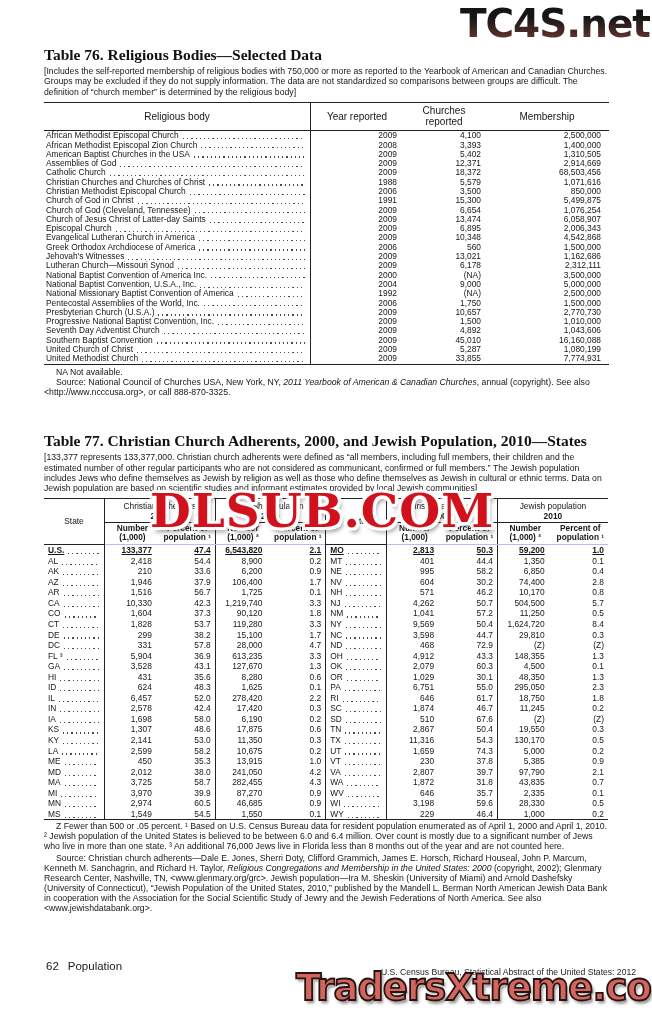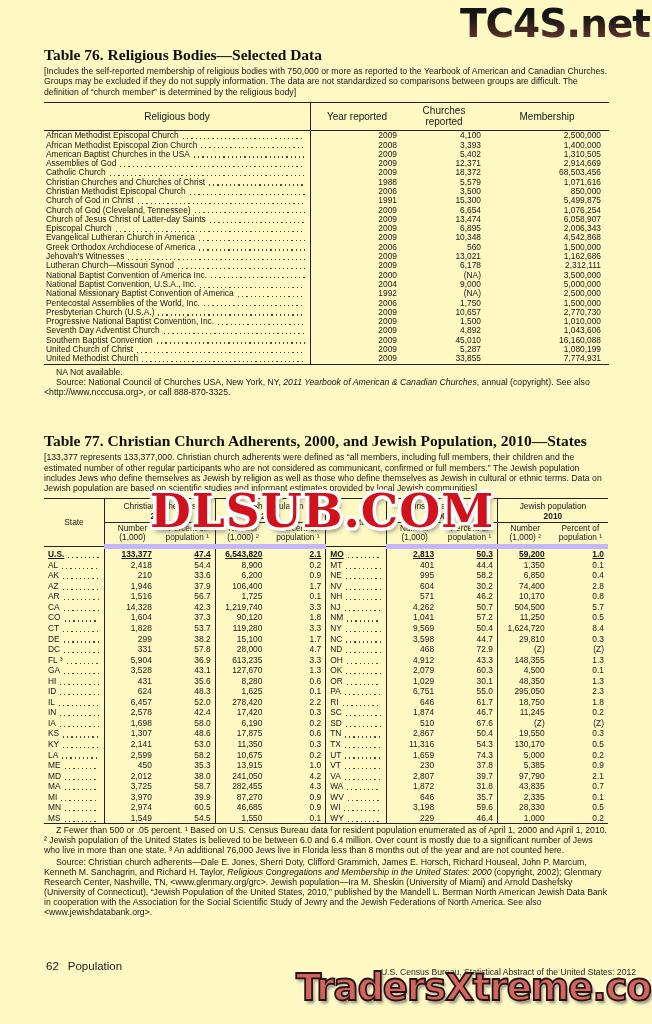--- a/index.html
+++ b/index.html
@@ -1,16 +1,16 @@
 <!DOCTYPE html>
 <html><head>
 <meta charset="utf-8">
 <style>
   html,body{margin:0;padding:0;background:#9a9a9a;}
-  .page{position:relative;width:652px;height:1024px;background:#fef9c3;overflow:hidden;
+  .page{position:relative;width:652px;height:1024px;background:#ffffff;overflow:hidden;
         font-family:"Liberation Sans",sans-serif;color:#161616;}
   .content{position:absolute;left:44px;top:0;width:564px;}
 
   
   .tbl-title{font-family:"Liberation Serif",serif;font-weight:700;font-size:15.5px;
              line-height:17px;margin:0;color:#111;}
   .bracket-note{font-size:8.7px;line-height:10.4px;margin:3px 0 0 0;text-align:left;}
   .na-note{font-size:8.7px;line-height:10px;margin:2px 0 0 12px;}
   .src-note{font-size:8.7px;line-height:10px;margin:0;text-indent:12px;}
   .fnote{font-size:8.7px;line-height:9.9px;margin:2px 0 0 0;text-indent:12px;}
@@ -32,21 +32,21 @@
   .leader{display:flex;align-items:flex-end;padding-left:2px;}
   .leader .lbl{white-space:nowrap;}
   .leader .dots{flex:1;height:1.2px;margin:0 5px 1.5px 4px;
     background:repeating-linear-gradient(90deg,#4a4a4a 0,#4a4a4a 1.2px,transparent 1.2px,transparent 4.2px);}
 
   
   .t77{margin-top:4px;border-top:1.4px solid #222;border-bottom:1.4px solid #222;}
   .t77 th{font-weight:400;font-size:8.4px;text-align:center;vertical-align:middle;padding:1px 2px;}
   .t77 .grp th.g{border-bottom:1px solid #222;padding-top:2px;text-align:center;}
   .t77 .yr{font-weight:700;}
-  .t77 .sub th{font-size:8.3px;line-height:9.2px;border-bottom:5px solid #c4b5fd;padding-bottom:2px;vertical-align:bottom;}
+  .t77 .sub th{font-size:8.3px;line-height:9.2px;border-bottom:1px solid #c4b5fd;padding-bottom:2px;vertical-align:bottom;font-weight:bold;}
   .t77 th.cs{border-bottom:1px solid #222;}
   .t77 .cs{width:56px;}
   .t77 .n1{width:60px;}  .t77 .p1{width:54px;}
   .t77 .n2{width:66px;}  .t77 .p2{width:46px;}
   .t77 .br{border-right:1px solid #222;}
   .t77 td{font-size:8.4px;line-height:10.55px;padding:0;vertical-align:bottom;}
   .t77 td.num{text-align:right;padding-right:8px;}
   .t77 td.pct{text-align:right;padding-right:4px;}
   .t77 tr.us td{font-weight:700;text-decoration:underline;}
   .t77 td.cs .leader{padding-left:4px;}
@@ -523,21 +523,21 @@
               <td class="n2 num">10,170</td>
               <td class="p2 pct">0.8</td>
             </tr>
             <tr>
               <td class="cs br">
                 <div class="leader">
                   <span class="lbl">CA</span>
                   <span class="dots"></span>
                 </div>
               </td>
-              <td class="n1 num">14,328</td>
+              <td class="n1 num">10,330</td>
               <td class="p1 pct br">42.3</td>
               <td class="n2 num">1,219,740</td>
               <td class="p2 pct br">3.3</td>
               <td class="cs br">
                 <div class="leader">
                   <span class="lbl">NJ</span>
                   <span class="dots"></span>
                 </div>
               </td>
               <td class="n1 num">4,262</td>

